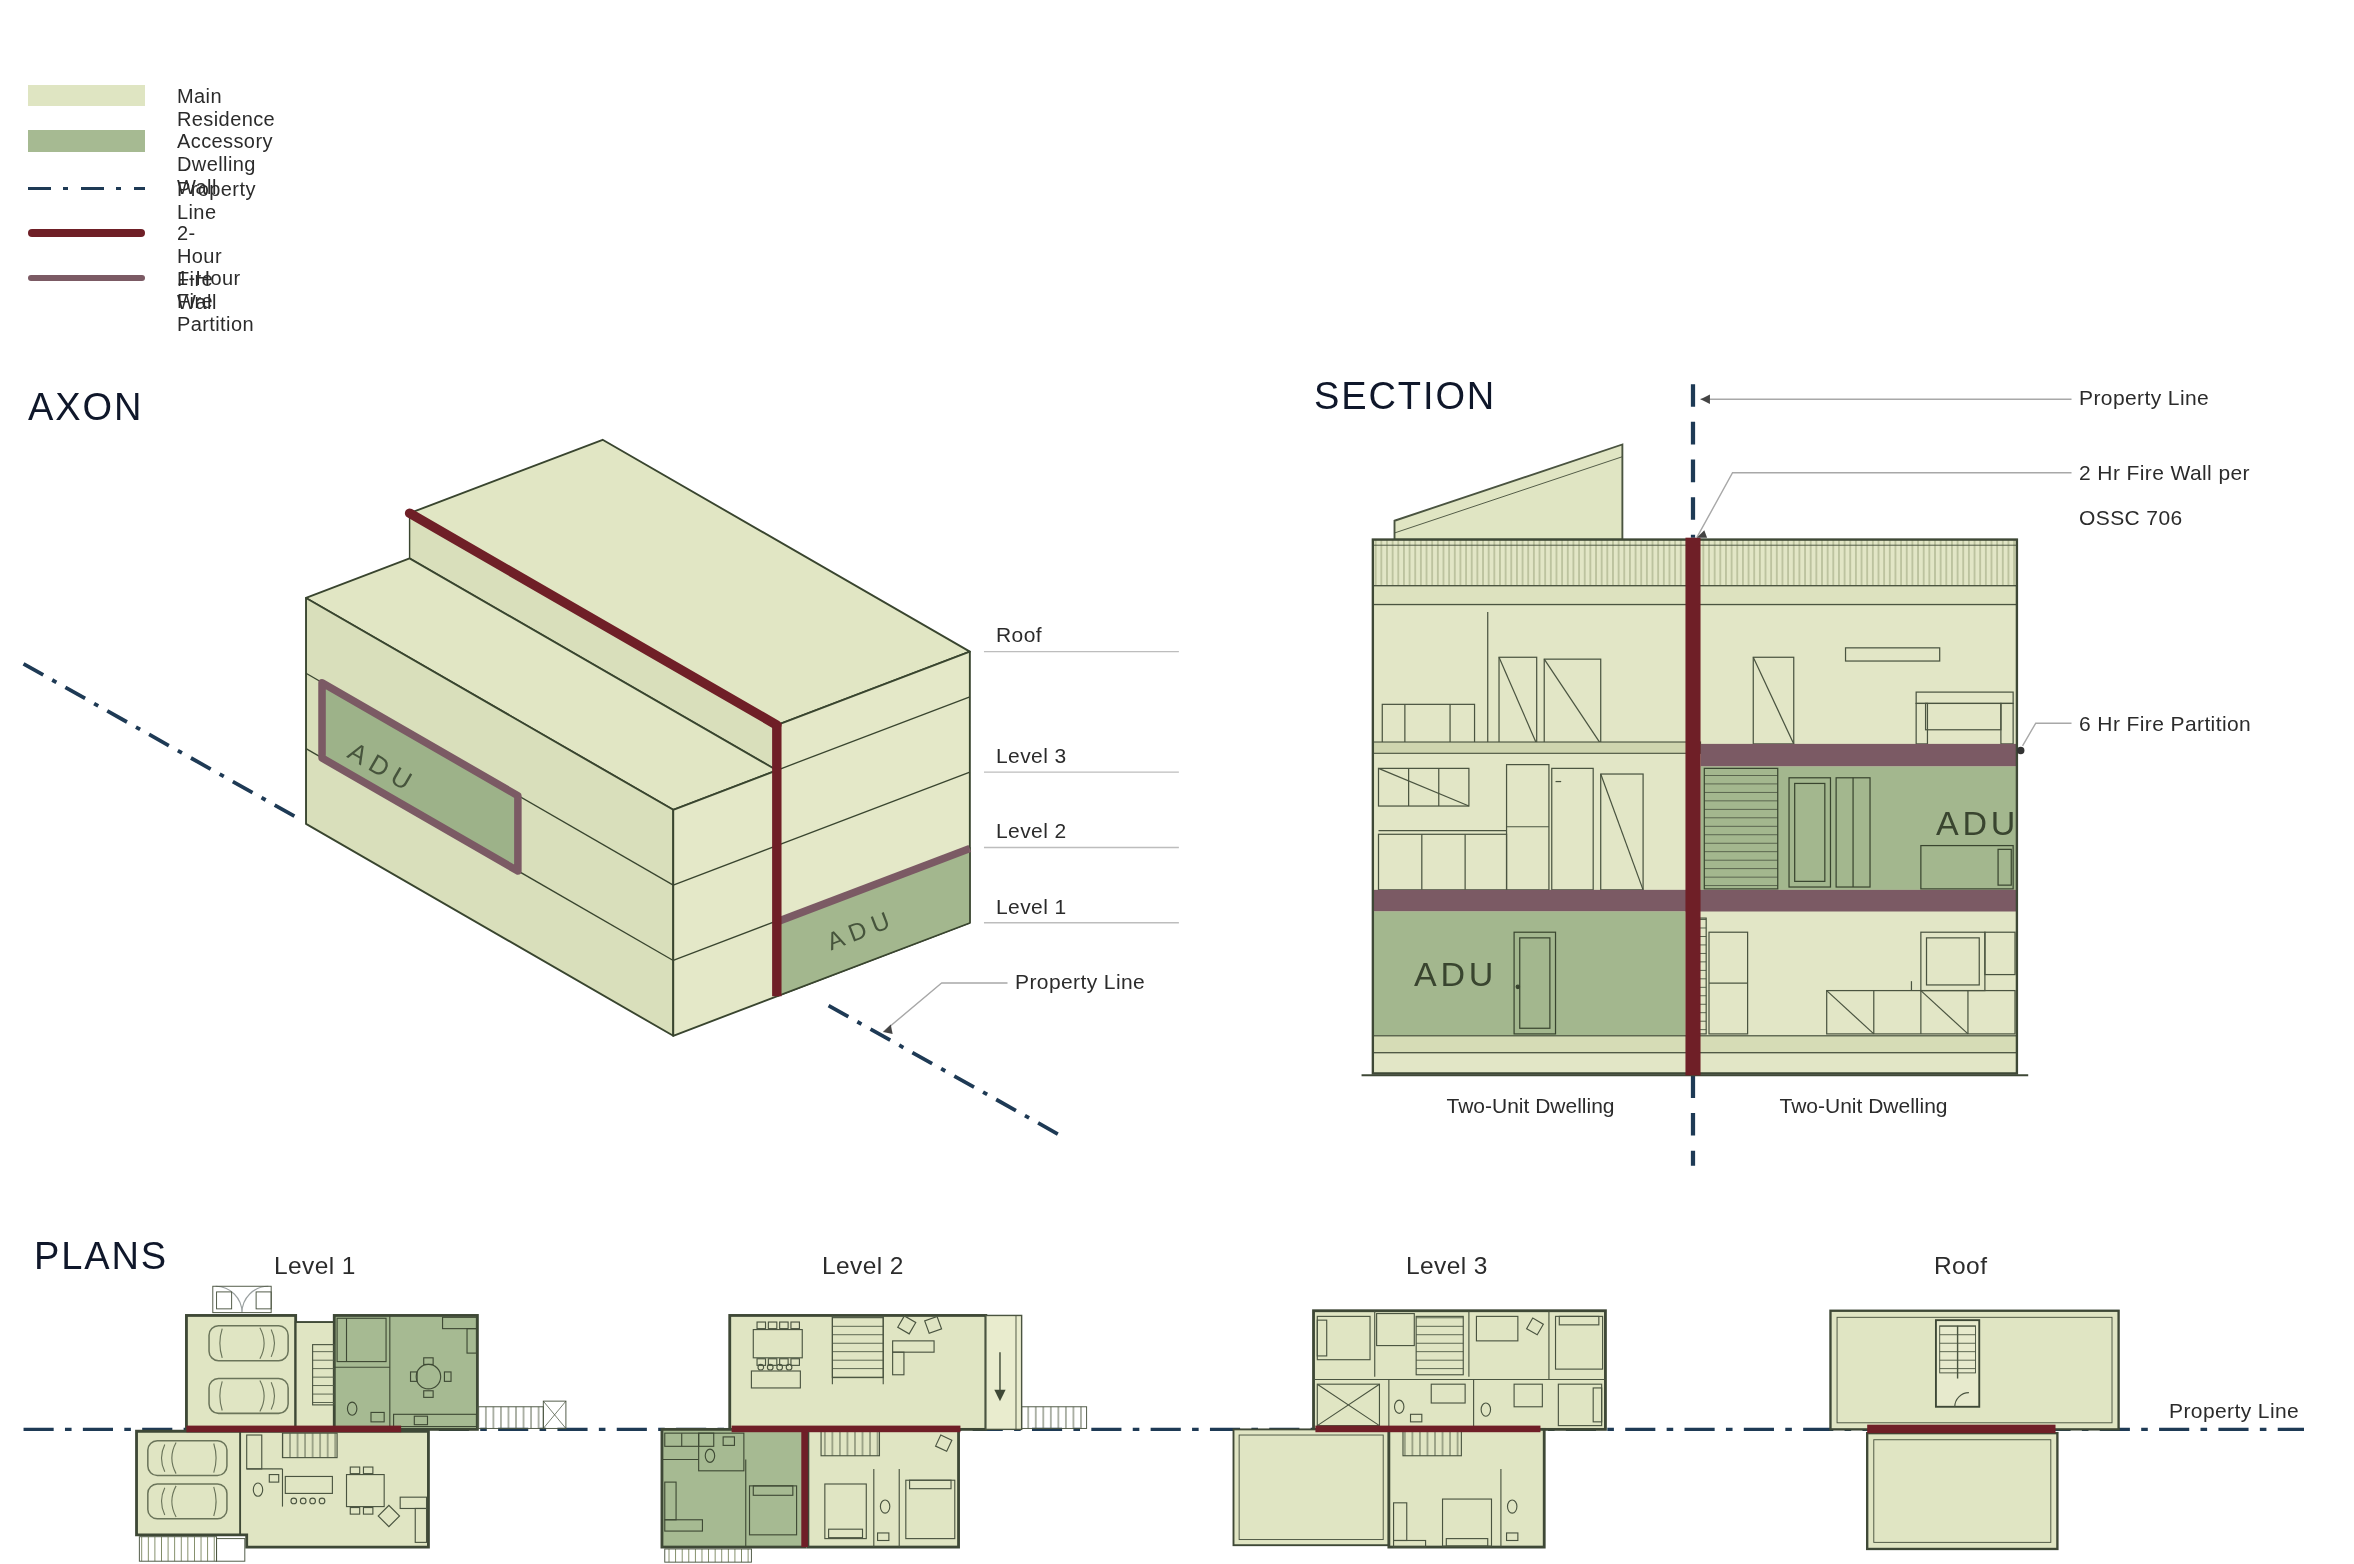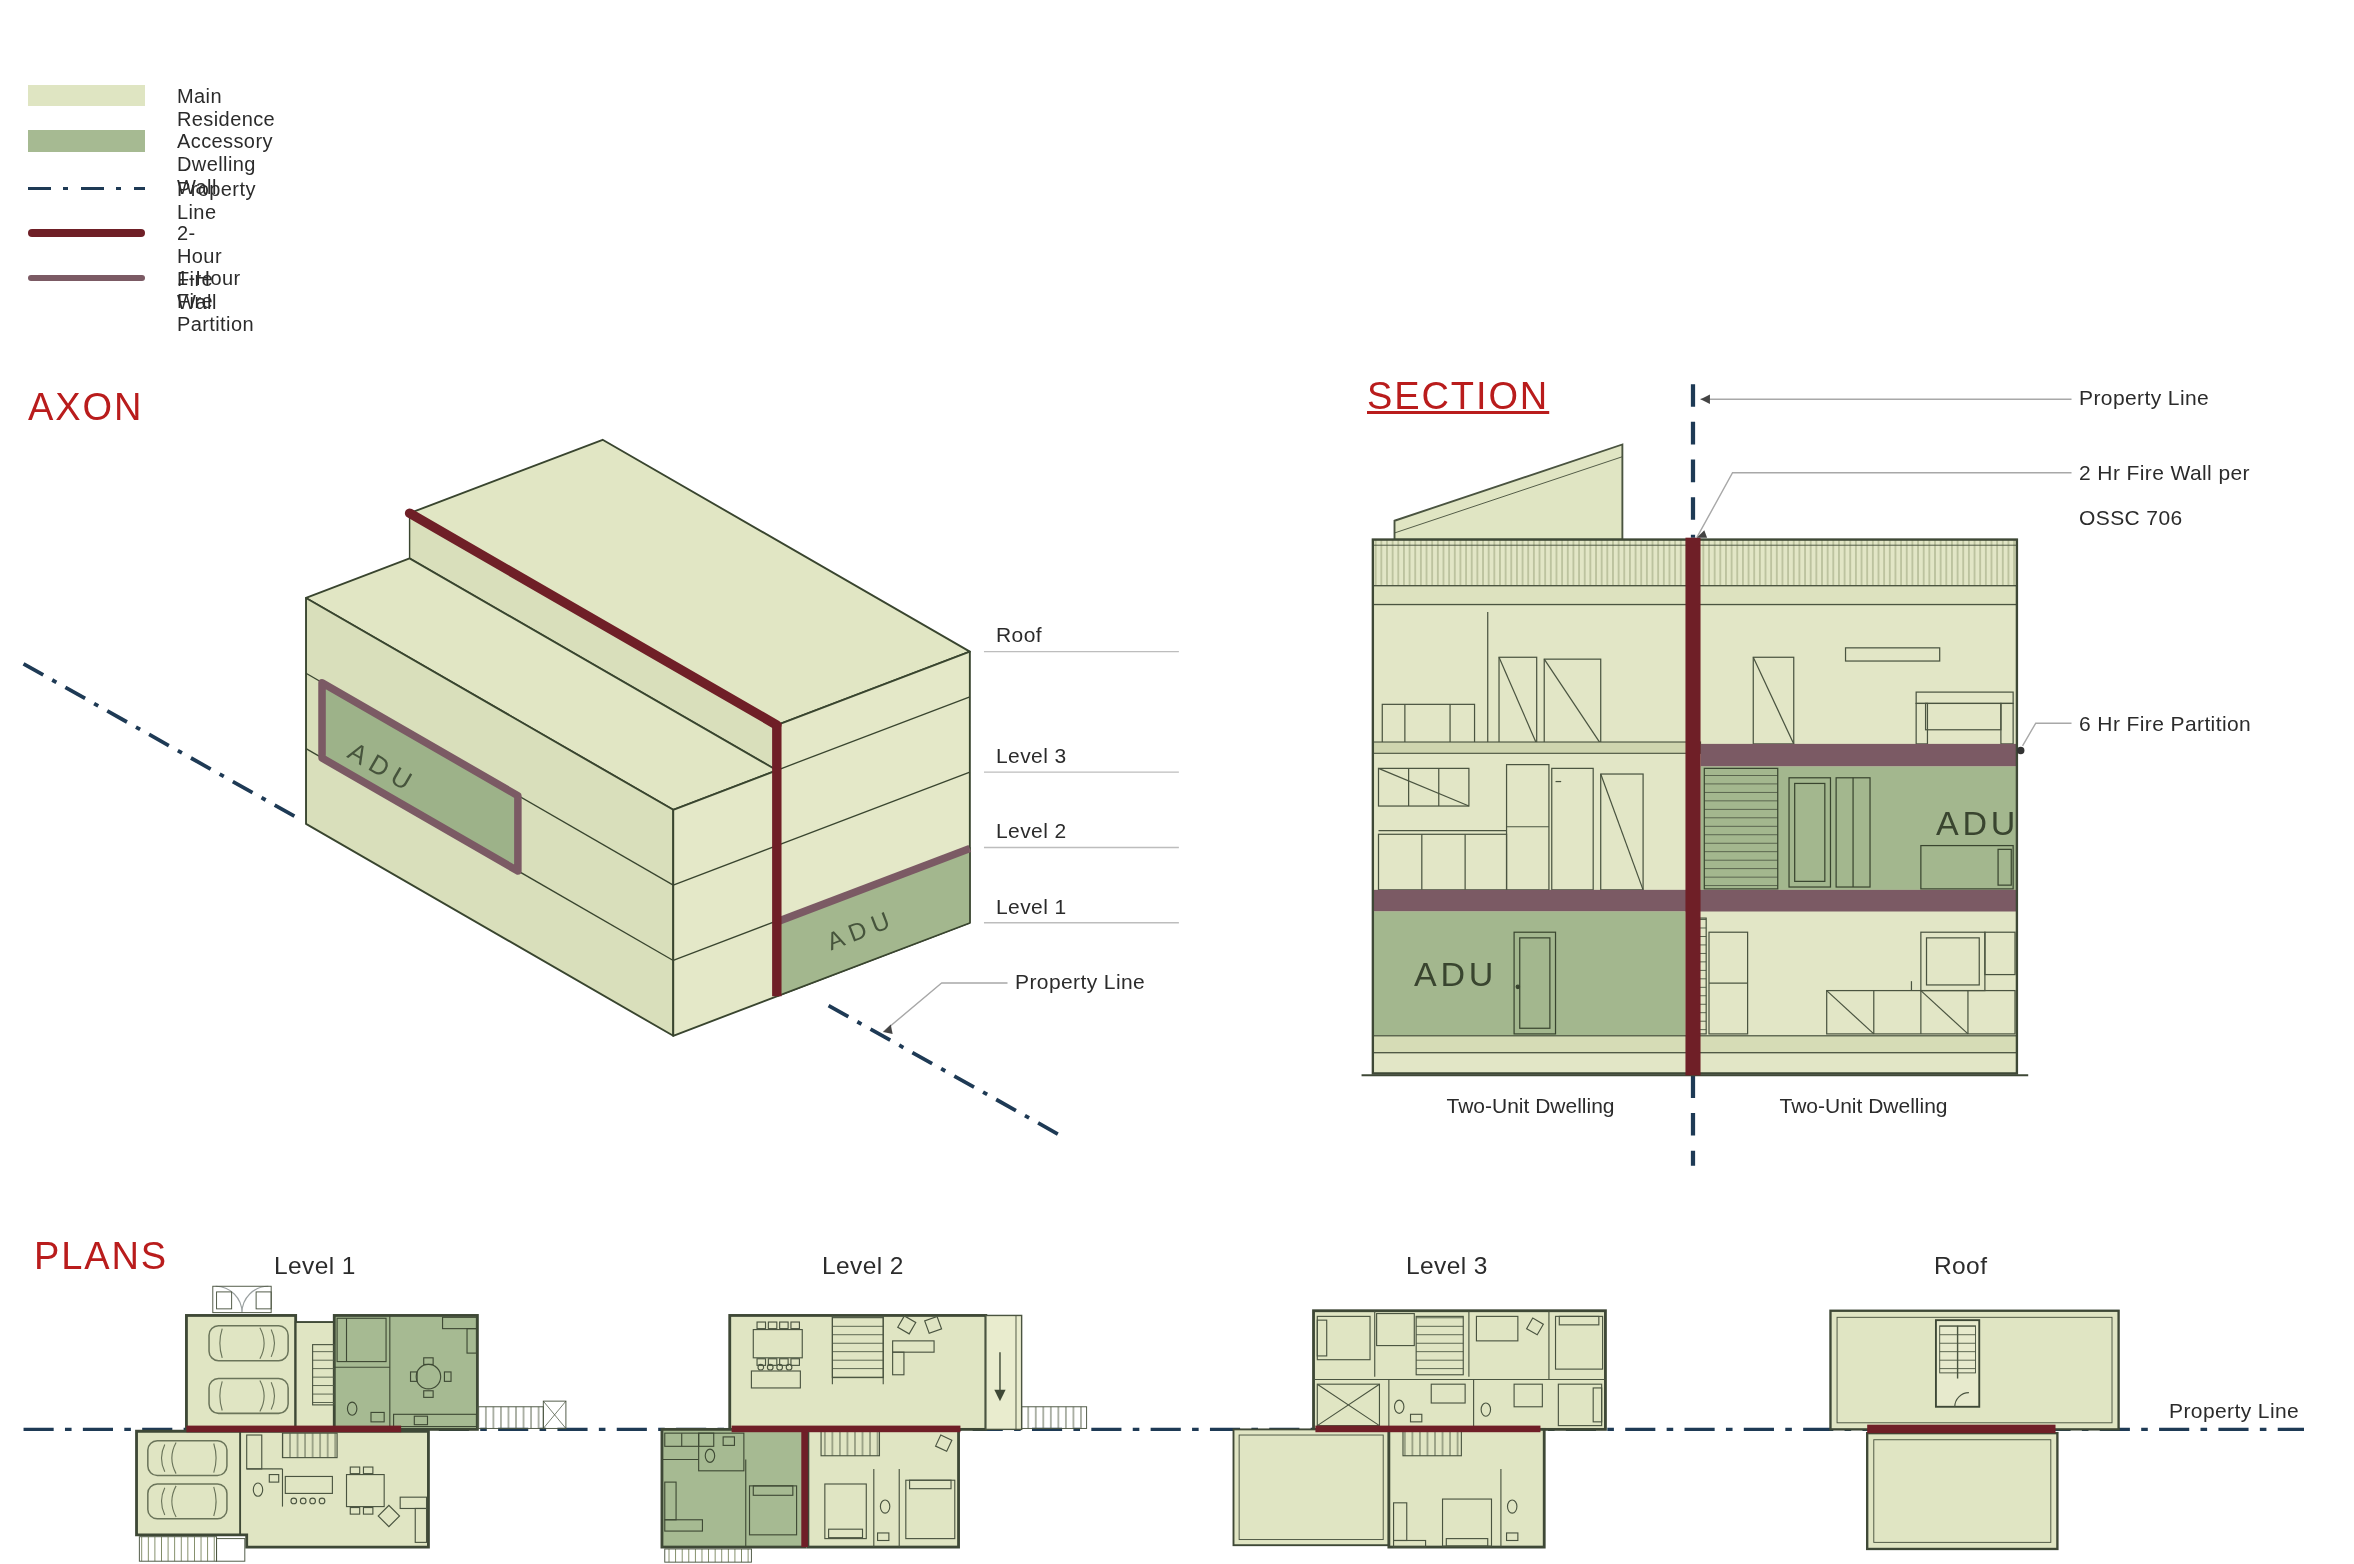--- a/index.html
+++ b/index.html
@@ -1,20 +1,20 @@
 <!DOCTYPE html>
 <html style="font-size:15px"><head>
 <meta charset="utf-8">
 <style>
   html,body{margin:0;padding:0;background:#ffffff;}
   .canvas{position:relative;width:2304px;height:1565px;background:#ffffff;overflow:hidden;
           font-family:"Liberation Sans", sans-serif;color:#2b2b2b;}
   svg{position:absolute;left:0;top:0;}
   .lbl{position:absolute;white-space:nowrap;color:#2b2b2b;}
-  .title{font-size:38px;letter-spacing:1.9px;color:#b91c1c;}
+  .title{font-size:38px;letter-spacing:1.9px;color:#0f172a;}
   .anno{font-size:21px;letter-spacing:0.4px;}
   .plan-lbl{font-size:24.5px;letter-spacing:0.4px;}
   .adu-txt{font-size:34px;letter-spacing:3.8px;color:#39452f;}
   .adu-axon{color:#46543c;font-size:26px;letter-spacing:6.6px;}
   .caption{font-size:21px;text-align:center;width:179px;}
   
   .legend{position:absolute;left:28px;top:79px;}
   .leg-row{position:absolute;left:0;height:24.5px;}
   .leg-key{position:absolute;left:0;width:117px;}
   .leg-label{position:absolute;left:149px;top:0;font-size:20px;letter-spacing:0.4px;}
@@ -418,21 +418,21 @@
 
 <div class="lbl anno" style="left:996px;top:623px;">Roof</div>
 <div class="lbl anno" style="left:996px;top:744px;">Level 3</div>
 <div class="lbl anno" style="left:996px;top:819px;">Level 2</div>
 <div class="lbl anno" style="left:996px;top:895px;">Level 1</div>
 <div class="lbl anno" style="left:1015px;top:970px;">Property Line</div>
 
 <div class="lbl adu-axon" style="left:358px;top:736px;transform:rotate(30deg);transform-origin:left top;">ADU</div>
 <div class="lbl adu-axon" style="left:823px;top:930px;font-size:24.5px;transform:rotate(-21deg);transform-origin:left top;">ADU</div>
 
-<div class="lbl title" style="left:1367px;top:375px;text-decoration:underline;">SECTION</div>
+<div class="lbl title" style="left:1314px;top:375px;">SECTION</div>
 <div class="lbl anno" style="left:2079px;top:386px;">Property Line</div>
 <div class="lbl anno" style="left:2079px;top:460px;line-height:25.4px;">
   <span style="display:block;">2 Hr Fire Wall per</span>
   <span style="display:block;margin-top:20px;">OSSC 706</span>
 </div>
 <div class="lbl anno" style="left:2079px;top:712px;">6 Hr Fire Partition</div>
 
 <div class="lbl adu-txt" style="left:1936px;top:804px;">ADU</div>
 <div class="lbl adu-txt" style="left:1414px;top:955px;">ADU</div>
 

